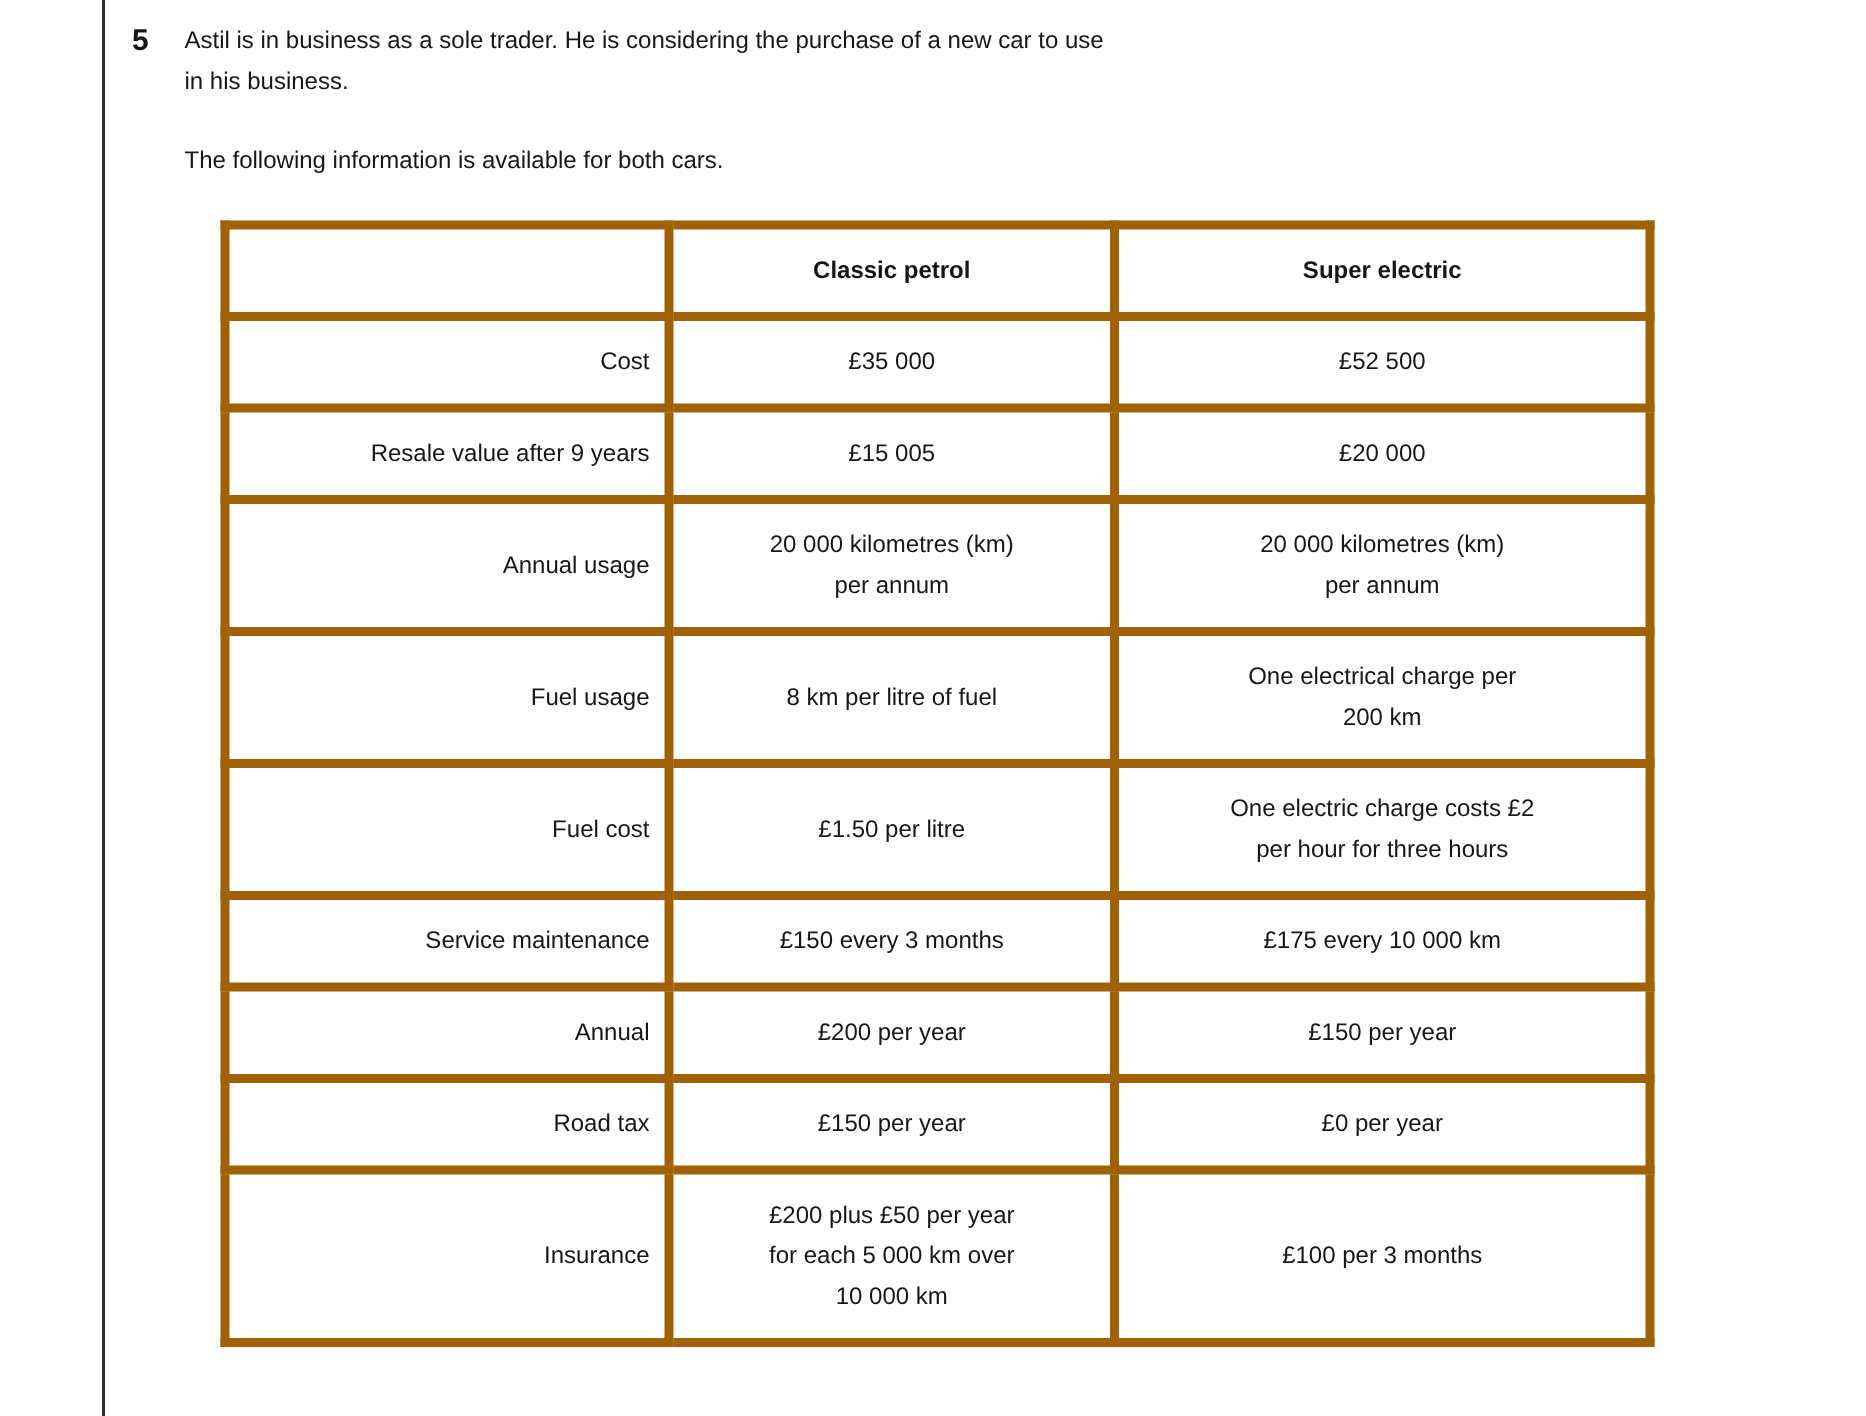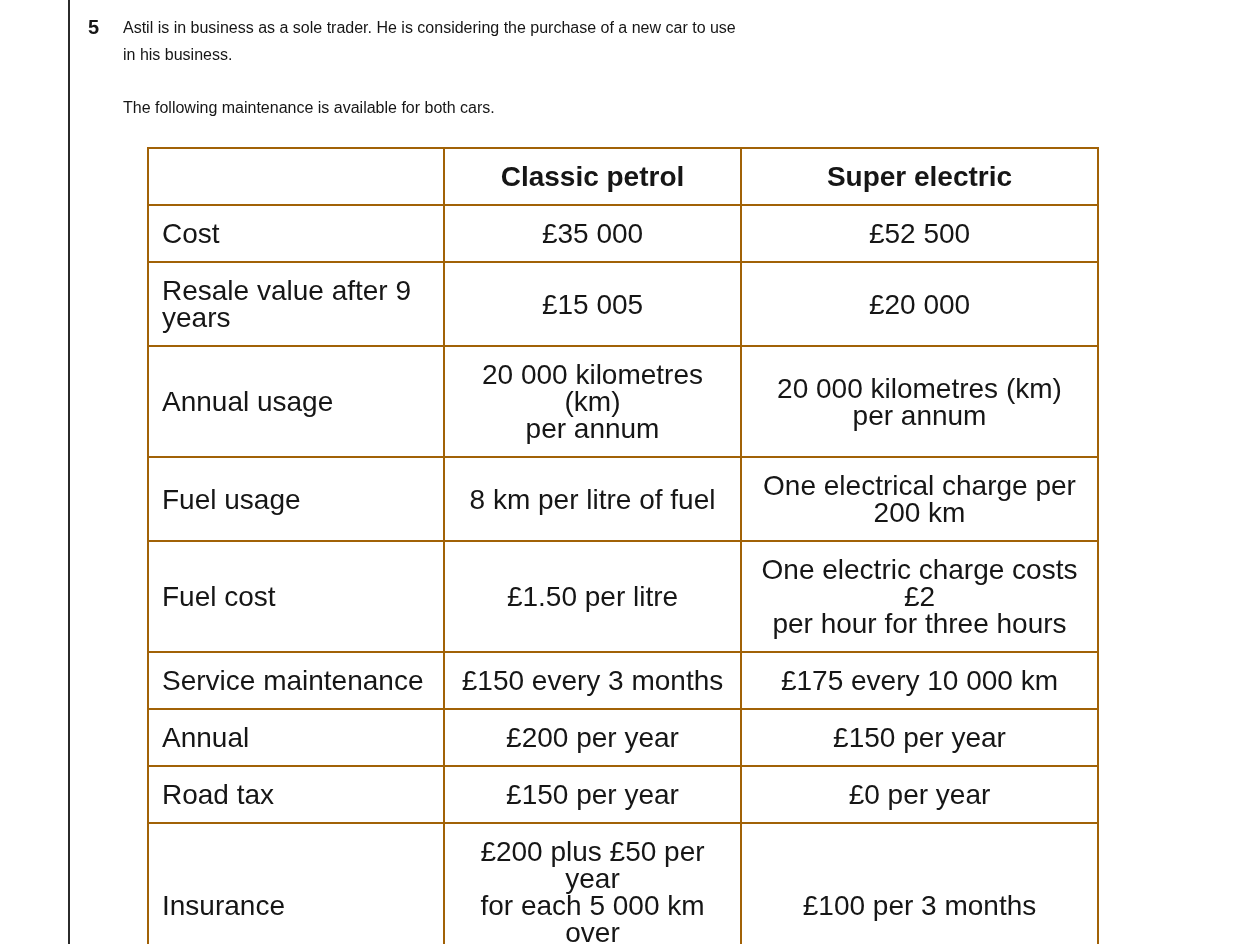--- a/index.html
+++ b/index.html
@@ -46,50 +46,50 @@
     white-space: pre-line;
   }
   table.car-table {
     border-collapse: collapse;
     table-layout: fixed;
     width: 950px;
     margin: 5px 0 0 24px;
   }
   .car-table th,
   .car-table td {
-    border: 2px solid #a16207;
-    font-size: 28px;
+    border: 6px solid #a16207;
+    font-size: 16px;
     line-height: 27px;
     padding: 14px 10px;
     text-align: center;
     vertical-align: middle;
     white-space: pre-line;
     font-weight: normal;
   }
   .car-table thead th {
     font-weight: bold;
   }
   .car-table td.row-label {
-    text-align: left;
+    text-align: right;
     padding-left: 13px;
   }
 </style>
 </head>
 <body>
 
 <div class="page">
   <div class="left-rule"></div>
 
   <div class="content">
     <div class="qrow">
       <div class="qnum">5</div>
       <div class="qbody">
         <p>Astil is in business as a sole trader. He is considering the purchase of a new car to use
 in his business.</p>
-        <p>The following maintenance is available for both cars.</p>
+        <p>The following information is available for both cars.</p>
 
         <table class="car-table">
           <colgroup>
             <col style="width:296px">
             <col style="width:297px">
             <col style="width:357px">
           </colgroup>
           <thead>
             <tr>
               <th></th>

